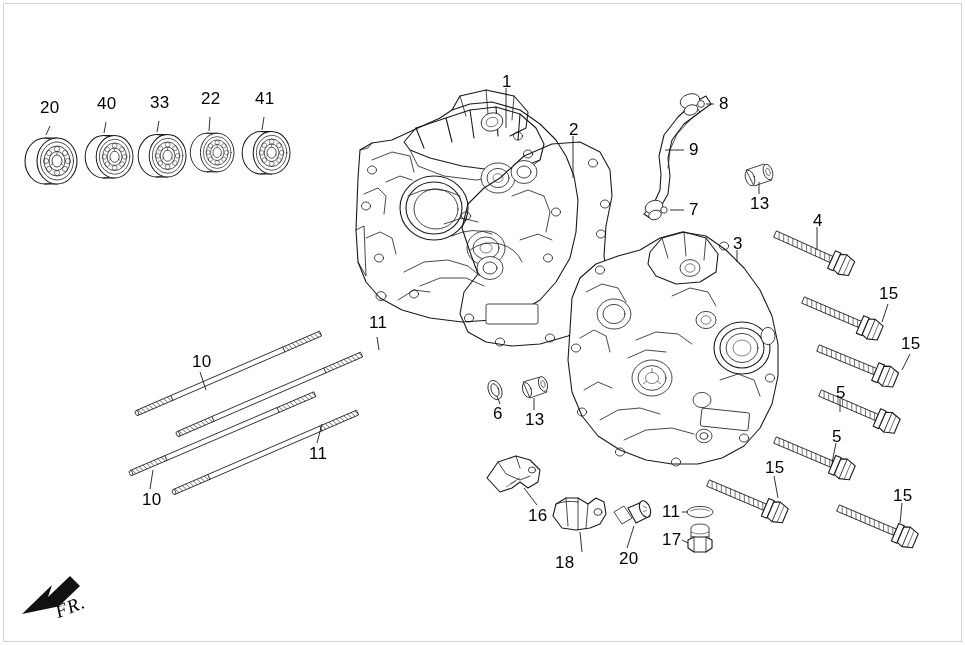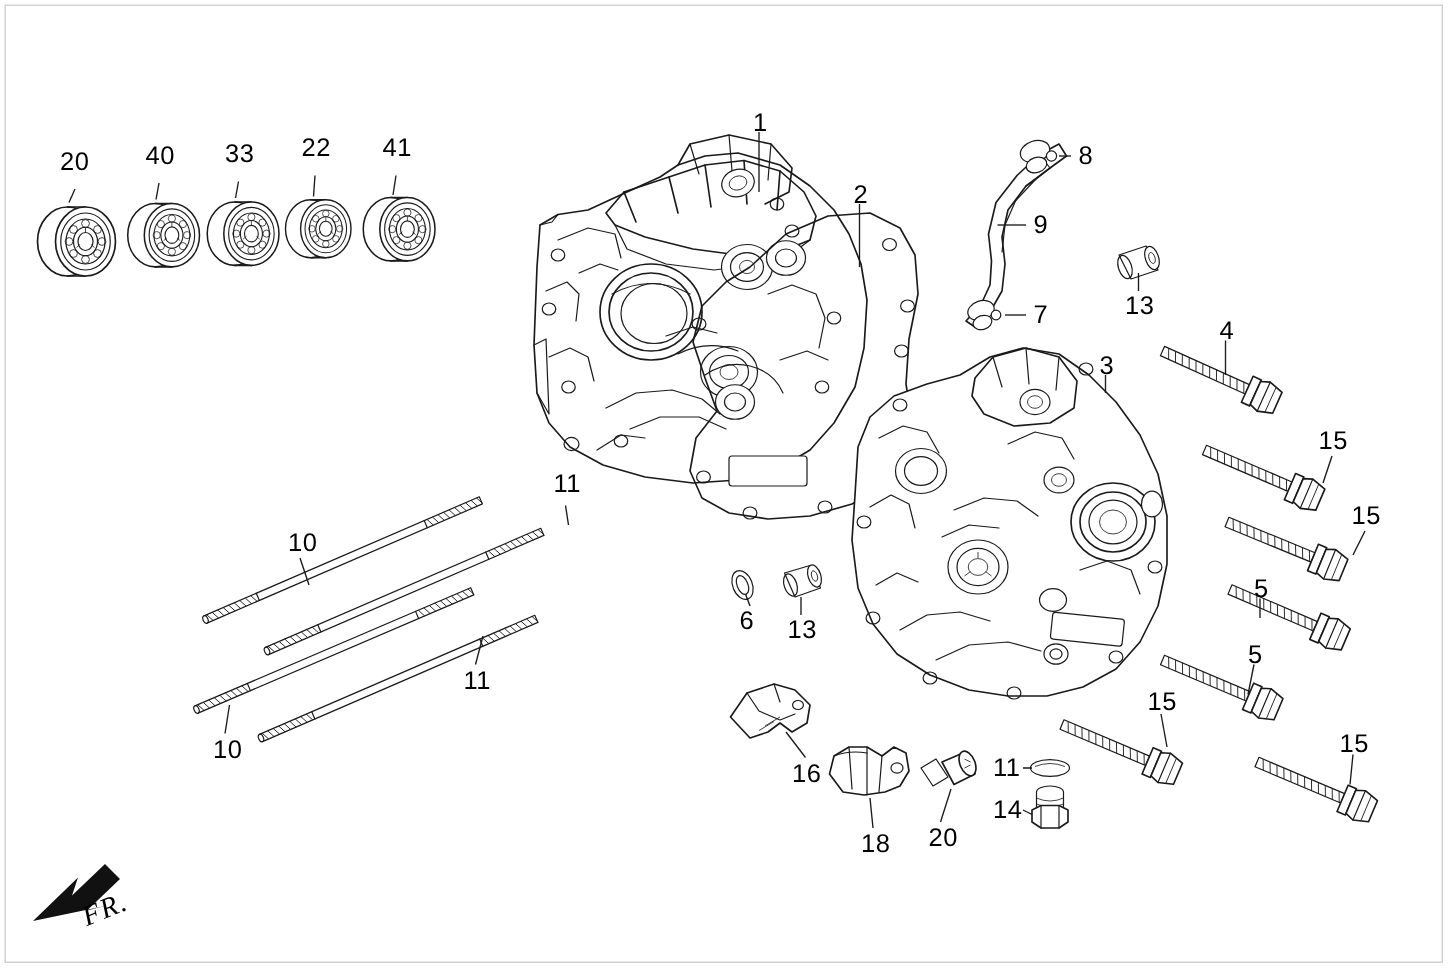--- a/index.html
+++ b/index.html
@@ -405,28 +405,28 @@
     <span class="lbl" style="left:689px;top:200px">7</span>
     <span class="lbl" style="left:719px;top:94px">8</span>
     <span class="lbl" style="left:689px;top:140px">9</span>
     <span class="lbl" style="left:192px;top:352px">10</span>
     <span class="lbl" style="left:142px;top:490px">10</span>
     <span class="lbl" style="left:369px;top:313px">11</span>
     <span class="lbl" style="left:309px;top:444px">11</span>
     <span class="lbl" style="left:662px;top:502px">11</span>
     <span class="lbl" style="left:750px;top:194px">13</span>
     <span class="lbl" style="left:525px;top:410px">13</span>
-    <span class="lbl" style="left:662px;top:530px">14</span>
+    <span class="lbl" style="left:662px;top:530px">17</span>
     <span class="lbl" style="left:879px;top:284px">15</span>
     <span class="lbl" style="left:901px;top:334px">15</span>
     <span class="lbl" style="left:765px;top:458px">15</span>
     <span class="lbl" style="left:893px;top:486px">15</span>
     <span class="lbl" style="left:528px;top:506px">16</span>
     <span class="lbl" style="left:619px;top:549px">20</span>
-    <span class="lbl" style="left:574px;top:553px">18</span>
+    <span class="lbl" style="left:555px;top:553px">18</span>
     <span class="lbl" style="left:40px;top:98px">20</span>
     <span class="lbl" style="left:97px;top:94px">40</span>
     <span class="lbl" style="left:150px;top:93px">33</span>
     <span class="lbl" style="left:201px;top:89px">22</span>
     <span class="lbl" style="left:255px;top:89px">41</span>
   </div>
 
   <svg class="layer" viewBox="0 0 965 645">
     <g>
       <path fill="#111" stroke="none" d="M 22 614 L 52 585 L 48 597 L 70 576 L 80 586 L 58 607 L 70 604 Z"></path>

